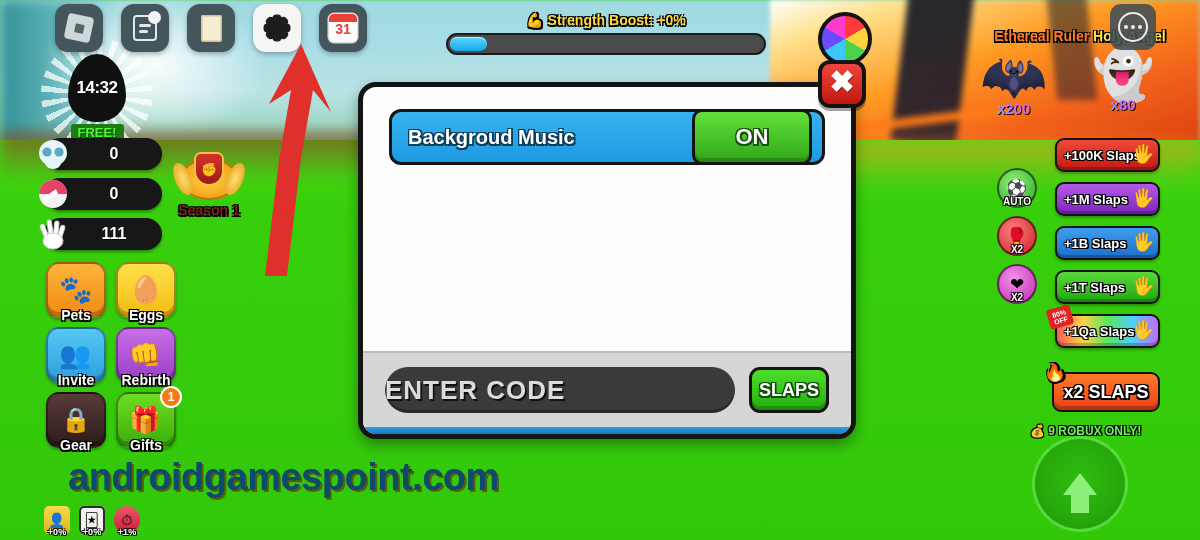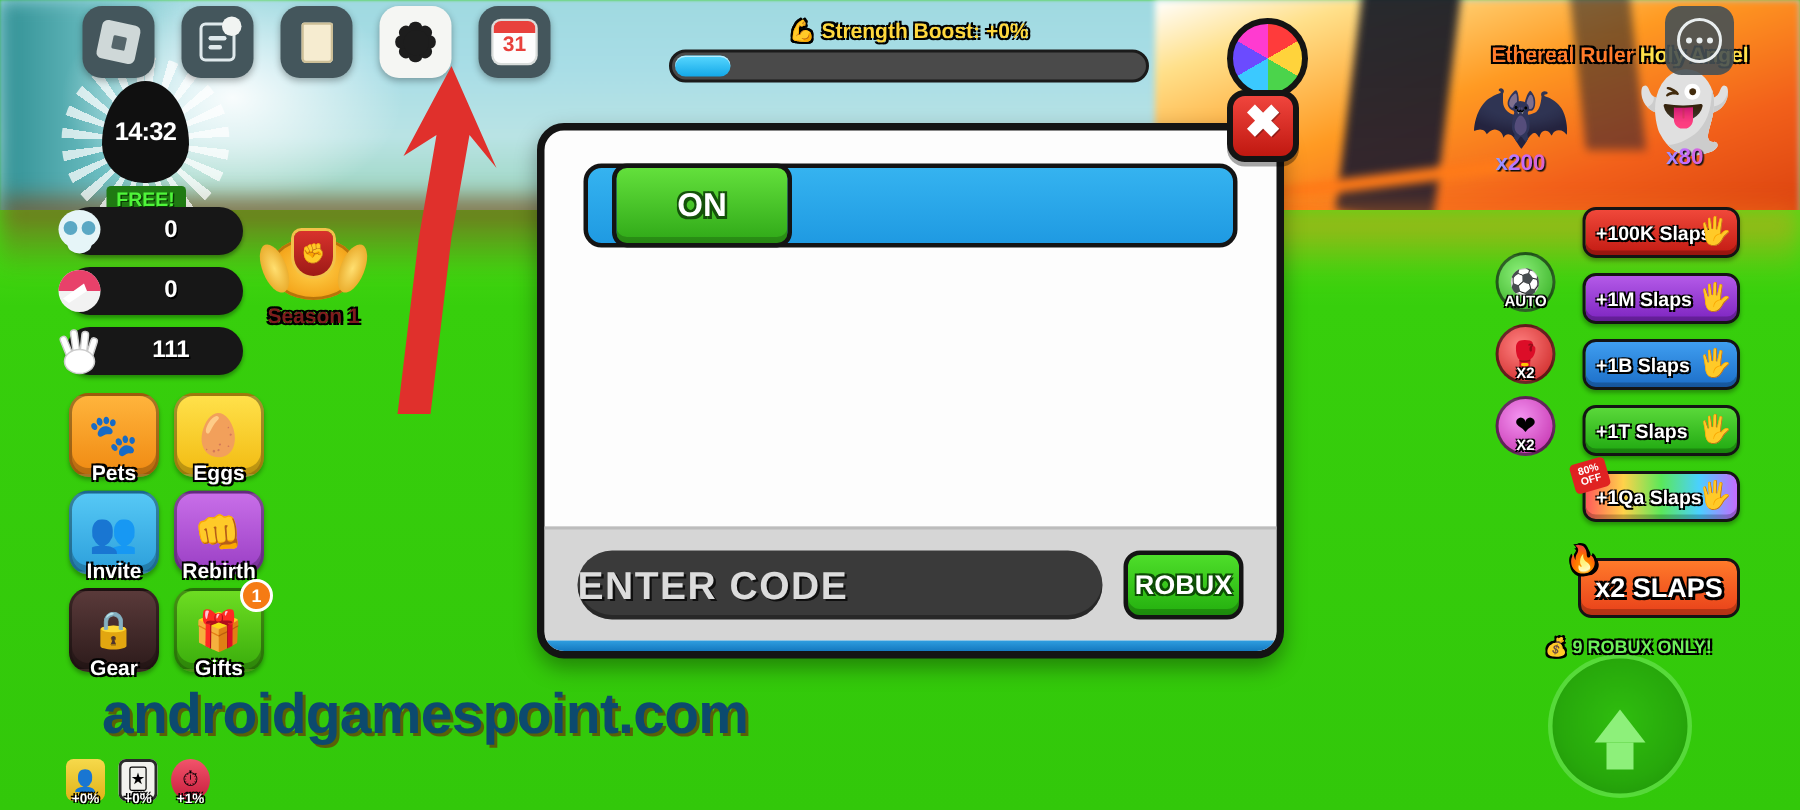--- a/index.html
+++ b/index.html
@@ -548,28 +548,29 @@
   <div class="boost-track">
     <div class="boost-fill" id="boost-fill" style="width: 37.44px;"></div>
   </div>
 </div>
 
 <div id="color-wheel"></div>
 
 <div id="settings-modal">
   <div class="modal-body">
     <div class="setting-row">
+      <span class="setting-name">Backgroud Music</span>
       <div class="setting-toggle">
         <span>ON</span>
       </div>
     </div>
   </div>
   <div class="modal-footer">
     <input id="code-input" type="text" placeholder="ENTER CODE" style="">
-    <button id="redeem-btn">ROBUX</button>
+    <button id="redeem-btn">SLAPS</button>
   </div>
   <div class="modal-accent"></div>
 </div>
 
 <div id="modal-close">
   <span>✖</span>
 </div>
 
 <div id="pets-hud">
   <div class="pet-names">

